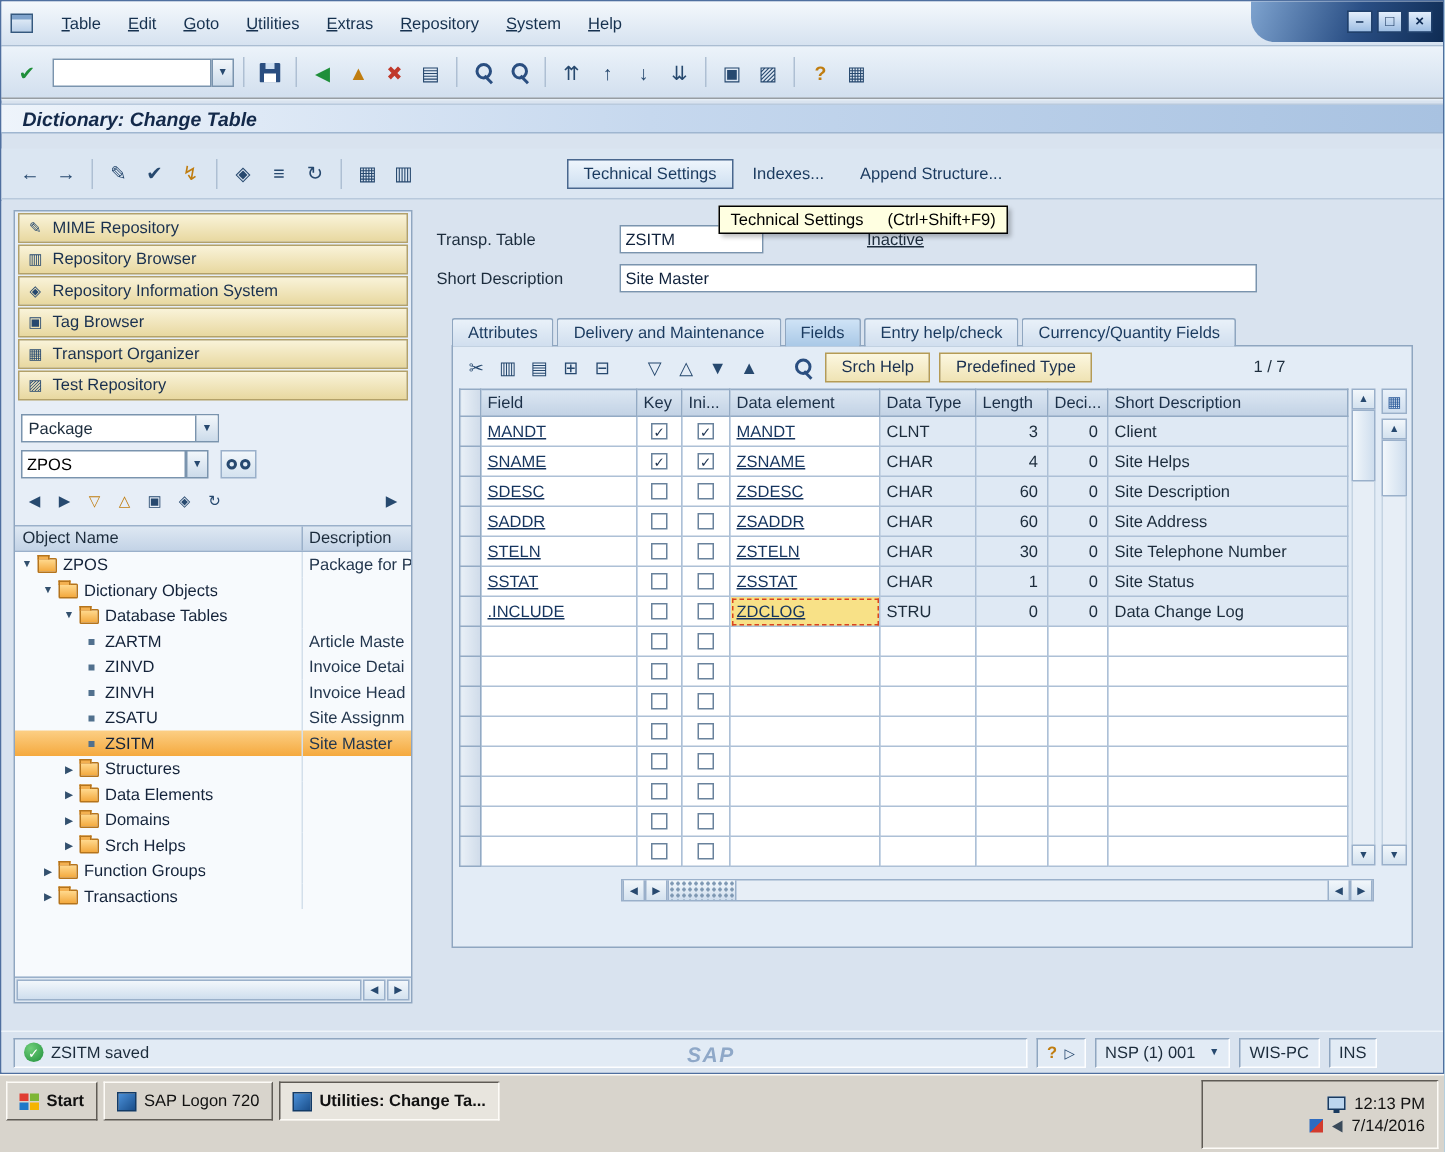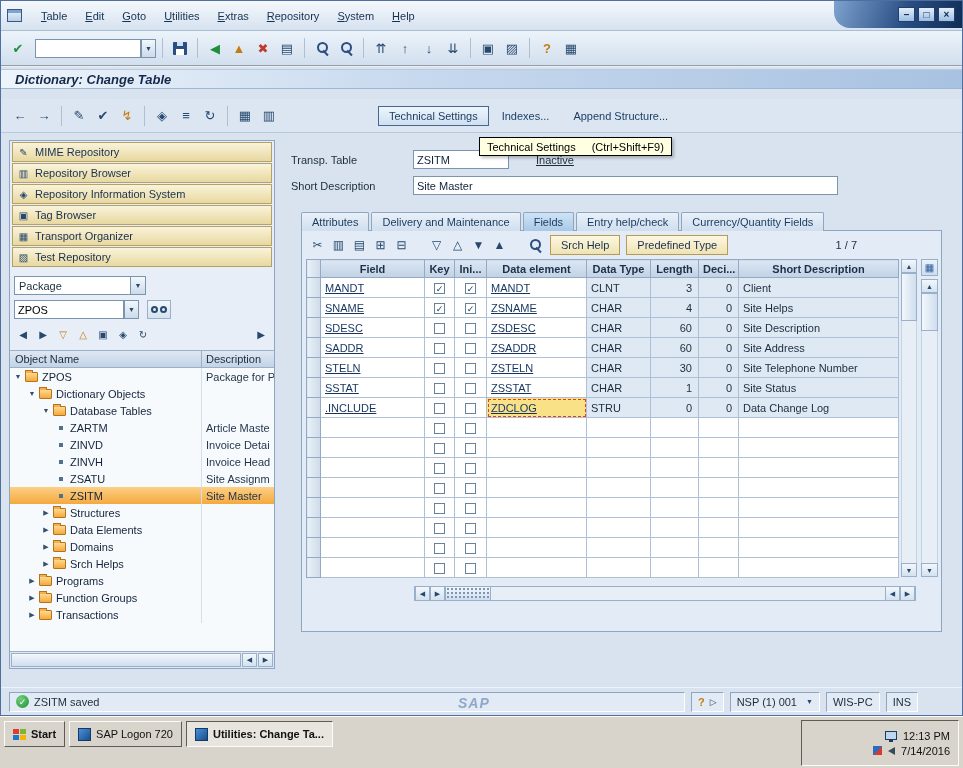--- a/index.html
+++ b/index.html
@@ -105,39 +105,39 @@
     display:flex; align-items:stretch; padding:1px; gap:1px; }
   .nh-thumb { flex:1; background:linear-gradient(#f2f7fb,#cfdeee); border:1px solid #9ab0ca; }
   .sbb { width:15px; display:flex; align-items:center; justify-content:center; font-size:7px;
     color:#27496f; background:linear-gradient(#f2f7fb,#d4e2ef); border:1px solid #9ab0ca; }
   
   .work { position:absolute; left:283px; top:0; right:10px; bottom:0; }
   .frow { display:flex; align-items:center; margin-left:7px; }
   .frow.r1 { margin-top:16px; } .frow.r2 { margin-top:7px; }
   .flabel { width:122px; color:#1c2c3c; }
   .tbox { height:19px; border:1px solid #7a94ae; background:#fff; font:inherit; padding:0 3px; color:#10223c; }
-  .status-text { margin-left:27px; color:#1c2c3c;text-decoration:underline; }
+  .status-text { margin-left:69px; color:#1c2c3c;text-decoration:underline; }
   .tabstrip { display:flex; align-items:flex-end; margin:17px 0 0 17px; position:relative; z-index:2; }
   .tab { height:19px; padding:3px 10px; margin-right:2px; color:#1a3a5f;
     background:linear-gradient(#e9f1f9,#d0deee); border:1px solid #8fa6c0; border-bottom:none;
     border-radius:2px 2px 0 0; }
   .tab.active { background:linear-gradient(#cfe3f6,#a9c8e6); }
   .tab-panel { width:641px; height:402px; margin-left:17px; margin-top:-1px; position:relative;
     border:1px solid #8fa6c0; background:#e3ecf6; }
   .grid-toolbar { display:flex; align-items:center; height:28px; padding:2px 6px; gap:2px; }
   .gt-icon { min-width:19px; height:18px; display:flex; align-items:center; justify-content:center;
     color:#27496f; font-size:12px; }
   .gt-gap { width:12px; }
   .gt-btn { height:20px; padding:0 10px; margin-left:4px; font:inherit; color:#1a3050;
     border:1px solid #b59b55; background:linear-gradient(#fcf7e0,#efe3b4);
     display:flex; align-items:center; gap:4px; }
   .gt-pos { margin-left:auto; margin-right:78px; color:#1c2c3c; }
   .grid-area { display:flex; padding:0 2px 0 4px; }
   table.grid { border-collapse:collapse; table-layout:fixed; width:592px; }
-  .grid th { height:18px; font-weight:bold; text-align:center; padding:1px 4px; color:#1c3048;
+  .grid th { height:18px; font-weight:normal; text-align:left; padding:1px 4px; color:#1c3048;
     background:linear-gradient(#dbe6f2,#c2d2e5); border:1px solid #93aac4;
     overflow:hidden; white-space:nowrap; }
   .grid td { height:20px; padding:0 4px; background:#fff; border:1px solid #adc0d6;
     overflow:hidden; white-space:nowrap; }
   .grid td.rowsel, .grid th.rowsel { background:linear-gradient(90deg,#e9f0f7,#cfdbe9); border-color:#93aac4; padding:0; }
   .grid td.center { text-align:center; }
   .grid td.num { text-align:right; padding-right:6px; }
   .grid td.ro { background:#dfe9f4; }
   .lnk { text-decoration:underline; color:#15345e; }
   .cb { width:11px; height:11px; border:1px solid #69829c; background:#fff; display:inline-block; vertical-align:middle; }
@@ -441,29 +441,20 @@
               <span class="folder"></span>
               <span class="t-label">Srch Helps</span>
               </div>
             <div class="t-desc"></div>
           </div>
           <div class="tree-row">
             <div class="t-name">
                 <span class="ind" style="width:16px"></span>
               <span class="expander">▶</span>
               <span class="folder"></span>
-              <span class="t-label">Programs</span>
-              </div>
-            <div class="t-desc"></div>
-          </div>
-          <div class="tree-row">
-            <div class="t-name">
-                <span class="ind" style="width:16px"></span>
-              <span class="expander">▶</span>
-              <span class="folder"></span>
               <span class="t-label">Function Groups</span>
               </div>
             <div class="t-desc"></div>
           </div>
           <div class="tree-row">
             <div class="t-name">
                 <span class="ind" style="width:16px"></span>
               <span class="expander">▶</span>
               <span class="folder"></span>
               <span class="t-label">Transactions</span>

